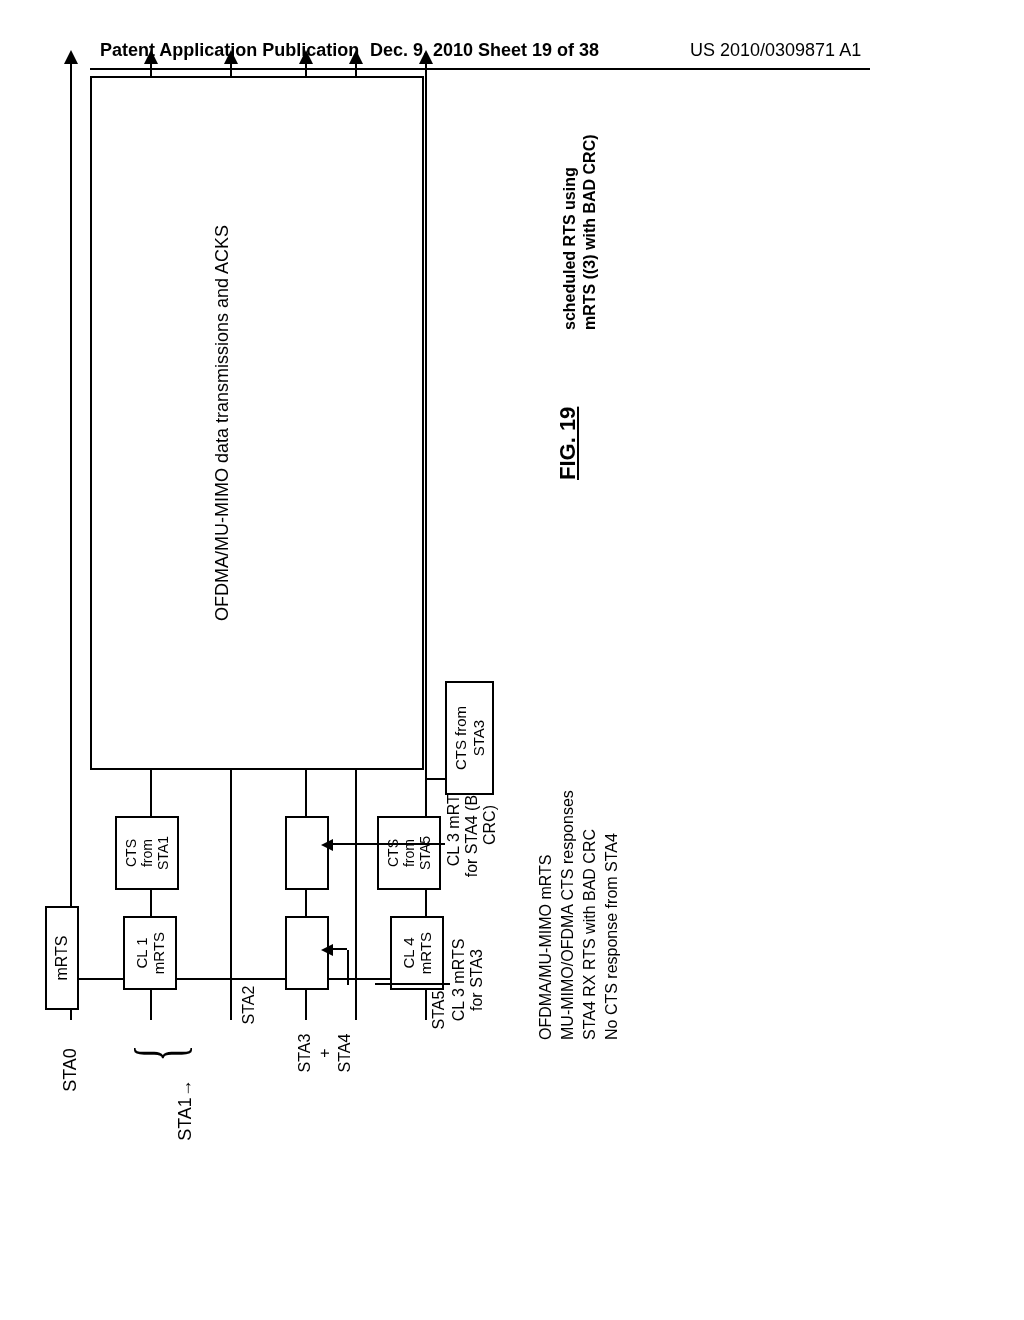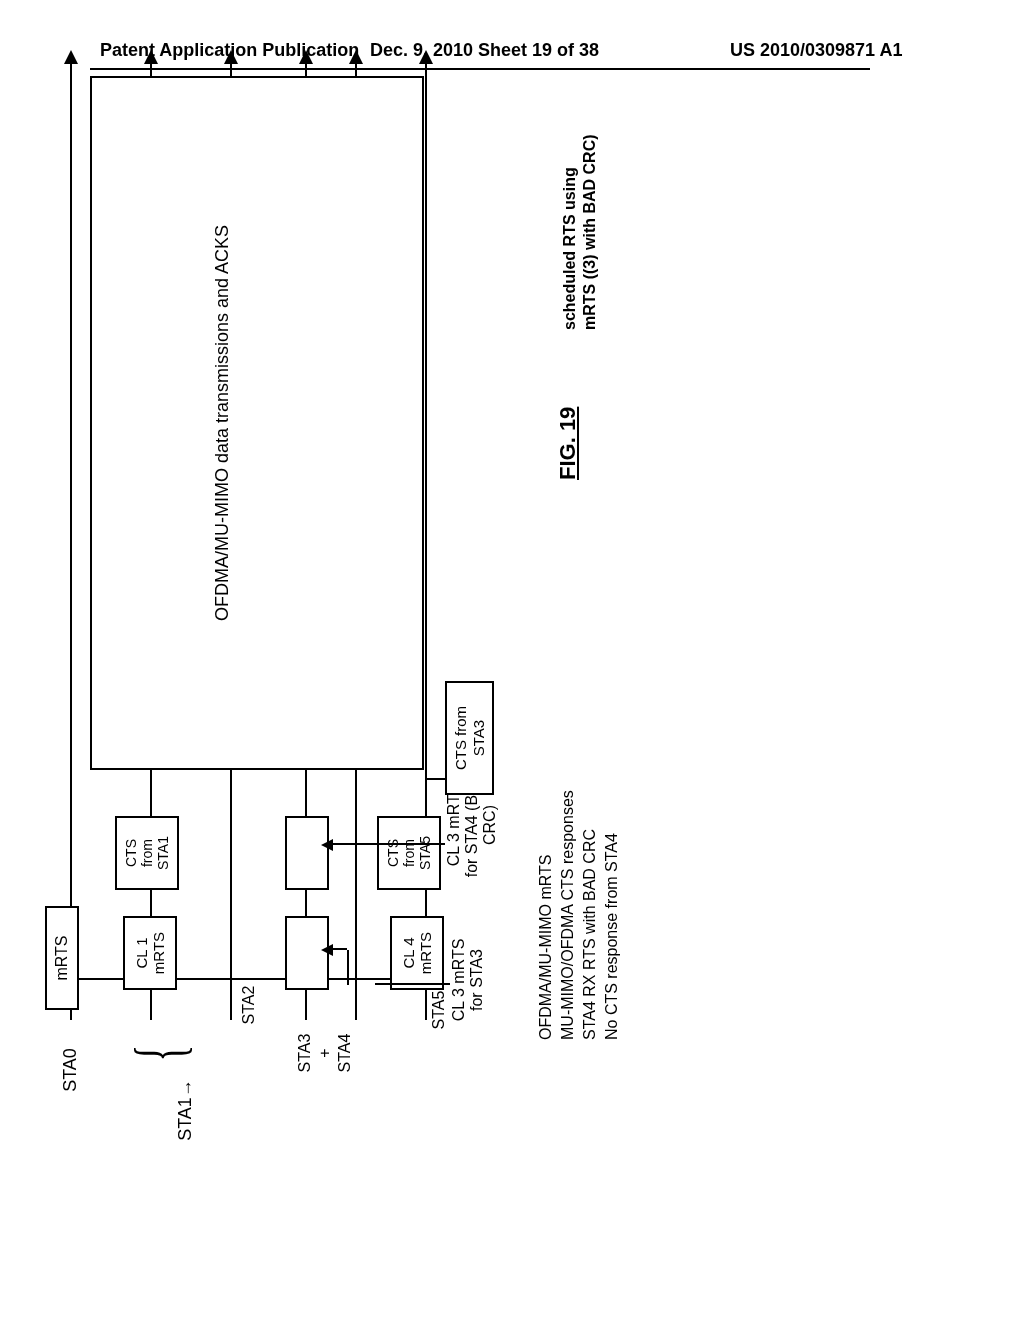--- a/index.html
+++ b/index.html
@@ -28,22 +28,21 @@
     font-weight: bold;
   }
   .header .mid {
     position: absolute;
     left: 370px;
     font-weight: bold;
   }
   .header .right {
     position: absolute;
     left: 690px;
-    font-weight: bold;
-    margin-left: 40px;
+    font-weight: normal;
   }
   .header-line {
     position: absolute;
     top: 68px;
     left: 90px;
     width: 780px;
     height: 2px;
     background: #000;
   }
 

